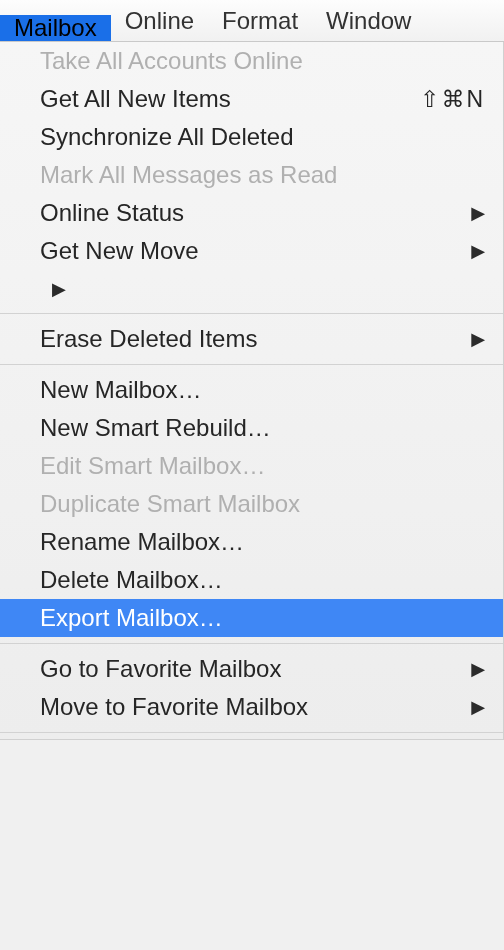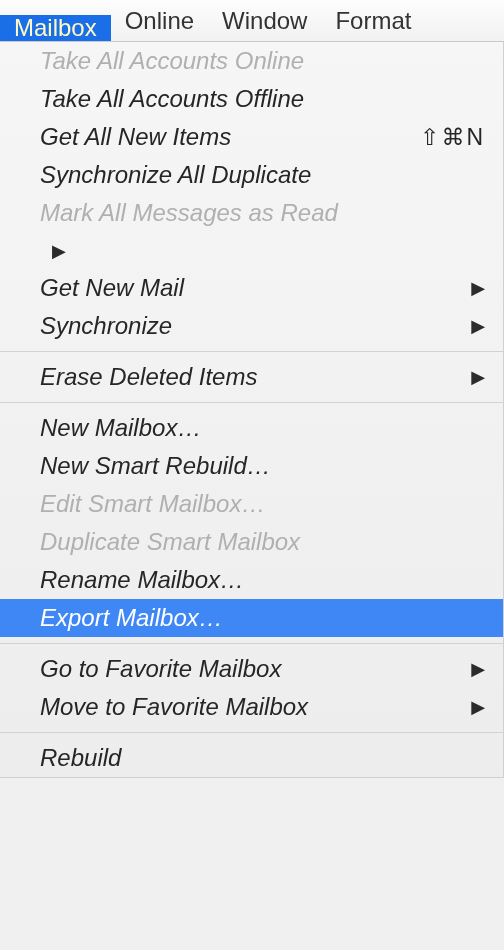--- a/index.html
+++ b/index.html
@@ -20,38 +20,38 @@
   }
   .menubar-item {
     display: flex;
     align-items: center;
     padding: 0 14px;
     color: #333;
     white-space: nowrap;
   }
   .menubar-item.active {
     background: #1a6fe8;
-    color: #fef9c3;
+    color: #000000;
     margin-top: 15px;
   }
   .dropdown {
     background: linear-gradient(#f6f6f6, #ededed);
     border-right: 1px solid #d0d0d0;
     border-bottom: 1px solid #d0d0d0;
   }
   .menu-item {
     display: flex;
     align-items: center;
     padding: 5px 18px 5px 40px;
     font-size: 24px;
     color: #262626;
     min-height: 37px;
   }
   .menu-item.disabled { color: #b0b0b0; }
-  .menu-item .label { flex: 1; font-style: italic; }
+  .menu-item .label { flex: 1; }
   .menu-item .shortcut {
     margin-left: 18px;
     letter-spacing: 2px;
     font-size: 23px;
   }
   .menu-item.highlighted {
     background: #3f87f5;
     color: #fff;
   }
   .separator {
@@ -69,54 +69,51 @@
 <body>
 
 <div class="menubar">
   <div class="menubar-item active">
     <span>Mailbox</span>
   </div>
   <div class="menubar-item">
     <span>Online</span>
   </div>
   <div class="menubar-item">
-    <span>Window</span>
+    <span>Format</span>
   </div>
   <div class="menubar-item">
-    <span>Format</span>
+    <span>Window</span>
   </div>
 </div>
 
 <div class="dropdown">
 
   <div class="menu-item disabled">
     <span class="label">Take All Accounts Online</span>
   </div>
   <div class="menu-item">
-    <span class="label">Take All Accounts Offline</span>
-  </div>
-  <div class="menu-item">
     <span class="label">Get All New Items</span>
     <span class="shortcut">⇧⌘N</span>
   </div>
   <div class="menu-item">
-    <span class="label">Synchronize All Duplicate</span>
+    <span class="label">Synchronize All Deleted</span>
   </div>
   <div class="menu-item disabled">
     <span class="label">Mark All Messages as Read</span>
   </div>
   <div class="menu-item">
+    <span class="label">Online Status</span>
     <span class="submenu-arrow">▶</span>
   </div>
   <div class="menu-item">
-    <span class="label">Get New Mail</span>
+    <span class="label">Get New Move</span>
     <span class="submenu-arrow">▶</span>
   </div>
   <div class="menu-item">
-    <span class="label">Synchronize</span>
     <span class="submenu-arrow">▶</span>
   </div>
 
   <div class="separator"></div>
 
   <div class="menu-item">
     <span class="label">Erase Deleted Items</span>
     <span class="submenu-arrow">▶</span>
   </div>
 
@@ -130,34 +127,34 @@
   </div>
   <div class="menu-item disabled">
     <span class="label">Edit Smart Mailbox…</span>
   </div>
   <div class="menu-item disabled">
     <span class="label">Duplicate Smart Mailbox</span>
   </div>
   <div class="menu-item">
     <span class="label">Rename Mailbox…</span>
   </div>
+  <div class="menu-item">
+    <span class="label">Delete Mailbox…</span>
+  </div>
   <div class="menu-item highlighted">
     <span class="label">Export Mailbox…</span>
   </div>
 
   <div class="separator"></div>
 
   <div class="menu-item">
     <span class="label">Go to Favorite Mailbox</span>
     <span class="submenu-arrow">▶</span>
   </div>
   <div class="menu-item">
     <span class="label">Move to Favorite Mailbox</span>
     <span class="submenu-arrow">▶</span>
   </div>
 
   <div class="separator"></div>
 
-  <div class="menu-item">
-    <span class="label">Rebuild</span>
-  </div>
 
 </div>
 
 </body></html>

